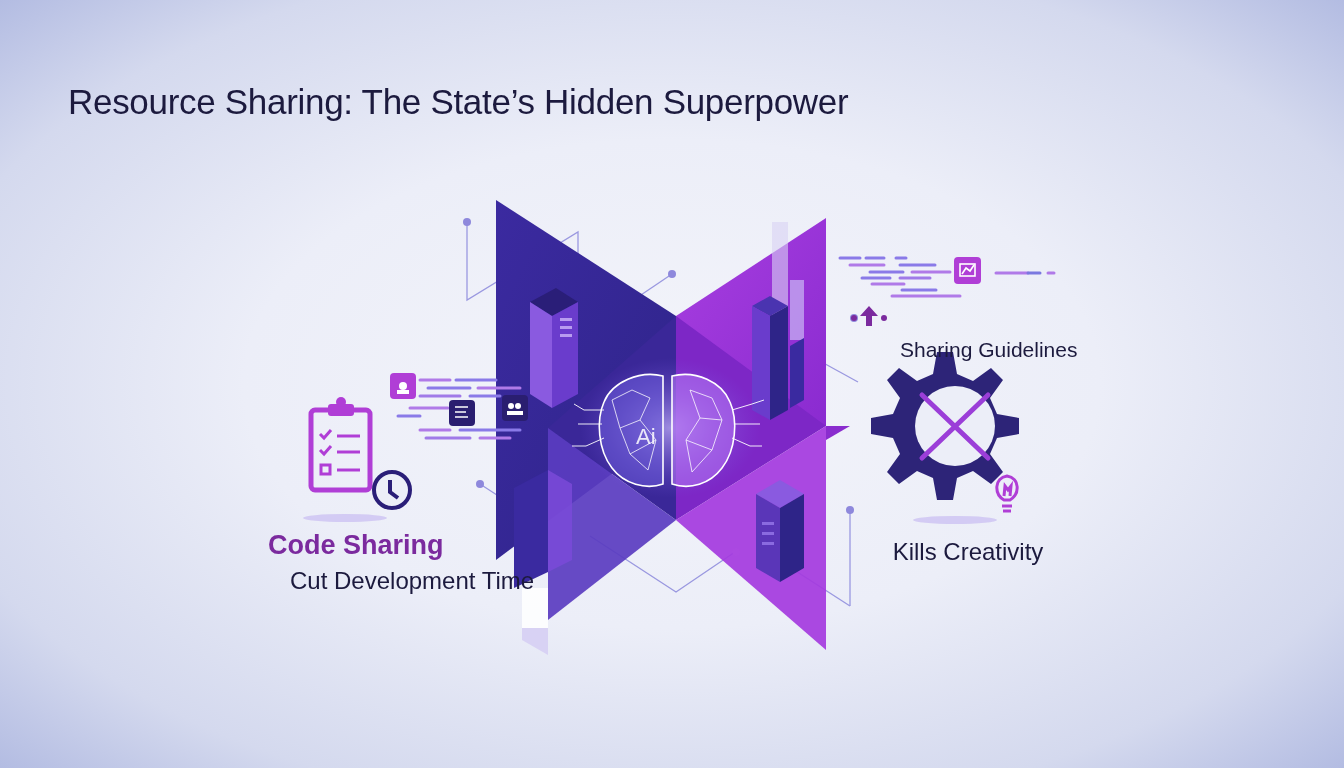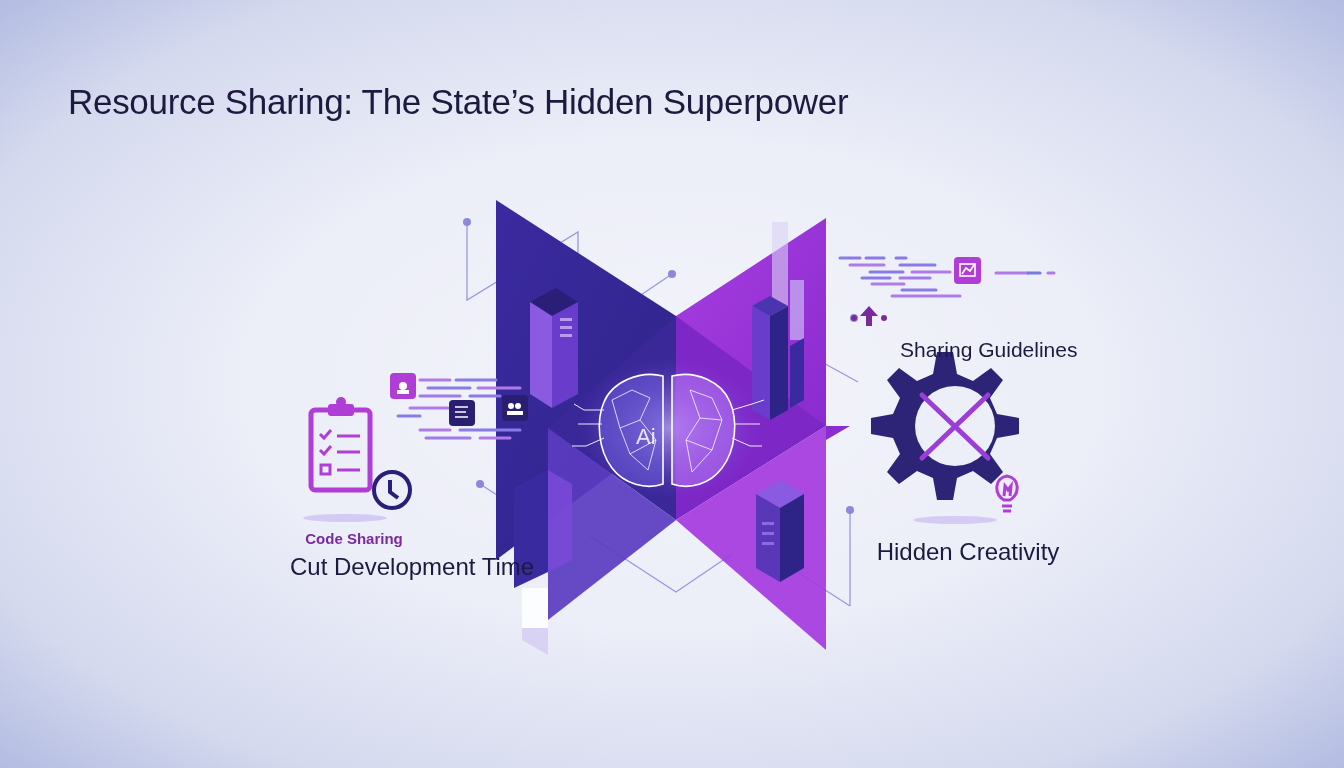--- a/index.html
+++ b/index.html
@@ -2,21 +2,21 @@
 <html><head>
 <meta charset="utf-8">
 <style>
   html,body{margin:0;padding:0;}
   body{width:1344px;height:768px;overflow:hidden;position:relative;
     font-family:"Liberation Sans",sans-serif;
     background:radial-gradient(ellipse at 50% 50%, #f3f4fa 0%, #eceef8 45%, #d4d9ee 80%, #b3bce2 100%);}
   .title{position:absolute;left:68px;top:82px;font-size:35px;font-weight:normal;color:#1c1a3e;letter-spacing:-0.3px;}
   svg.art{position:absolute;left:0;top:0;}
   .label{position:absolute;text-align:center;white-space:nowrap;}
-  .h-purple{color:#7b2a9e;font-weight:bold;font-size:15px;}
+  .h-purple{color:#7b2a9e;font-weight:bold;font-size:27px;}
   .sub{color:#1c1a3e;font-size:24px;}
   .guides{position:absolute;left:900px;top:302px;font-size:21px;color:#1c1a3e;margin-top:36px;}
 </style>
 </head>
 <body>
 
 <div class="title">Resource Sharing: The State’s Hidden Superpower</div>
 
 <svg class="art" width="1344" height="768" viewBox="0 0 1344 768">
   <defs>
@@ -224,14 +224,14 @@
 </svg>
 
 <div class="guides">Sharing Guidelines</div>
 
 <div class="label" style="left:268px;top:530px;width:172px;">
   <div class="h-purple">Code Sharing</div>
   <div class="sub" style="margin-top:6px;margin-left:22px;">Cut Development Time</div>
 </div>
 
 <div class="label" style="left:866px;top:532px;width:204px;">
-  <div class="sub" style="margin-top:6px;">Hidden Creativity</div>
+  <div class="sub" style="margin-top:6px;">Kills Creativity</div>
 </div>
 
 </body></html>

